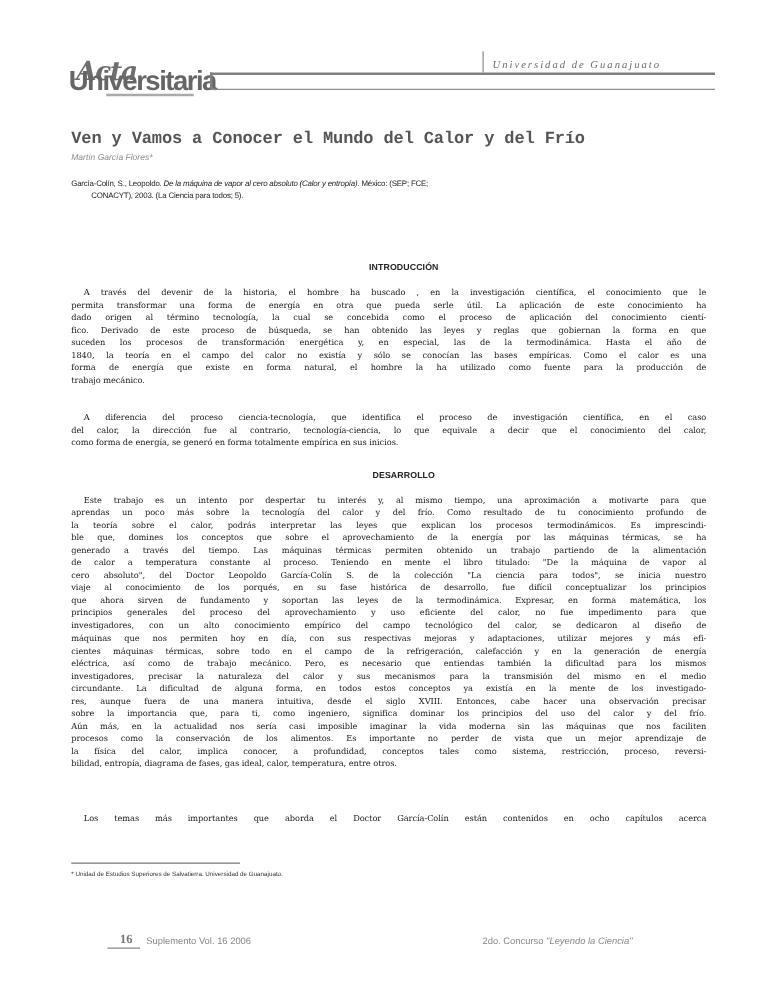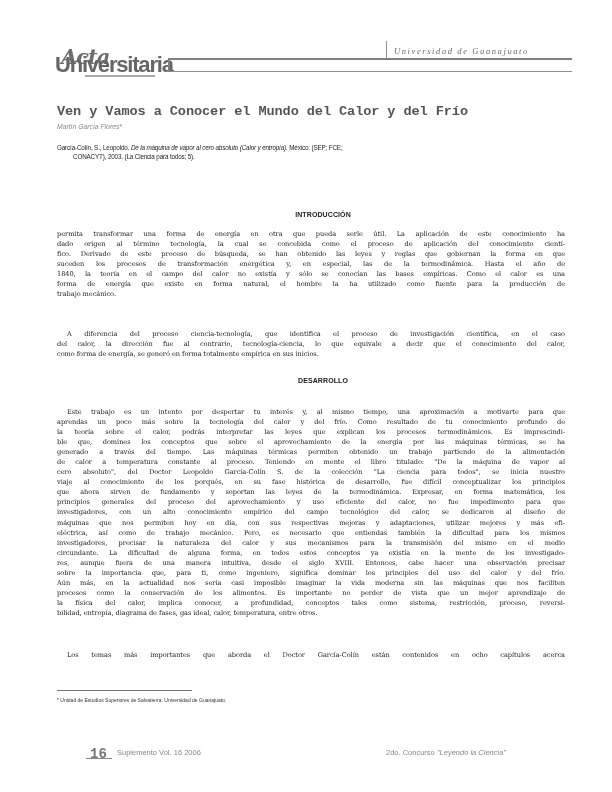--- a/index.html
+++ b/index.html
@@ -31,21 +31,21 @@
   .para { left: 57px; width: 508px; font-size: 6.6px; line-height: 10.05px; text-align: justify; color: #1a1a1a; letter-spacing: -0.05px; }
   .para .line { display: block; white-space: nowrap; text-align: justify; text-align-last: justify; }
   .para .line.last { text-align-last: left; }
   .para .line.first { text-indent: 10px; }
 
   
   .fn-rule { left: 57px; top: 690px; width: 135px; height: 1px; background: #777; }
   .footnote { left: 57px; top: 697px; font-family: "Liberation Sans", sans-serif; font-size: 5px; color: #333; }
 
   
-  .page-num { left: 90px; top: 746px; width: 22px; font-family: Liberation Mono, monospace; font-weight: bold; font-size: 14px; color: #777; }
+  .page-num { left: 90px; top: 746px; width: 22px; font-family: Liberation Serif, serif; font-weight: bold; font-size: 10px; color: #777; text-align: center; }
   .page-num-rule { left: 86px; top: 758px; width: 26px; height: 1px; background: #888; }
   .supl { left: 117px; top: 748px; font-family: "Liberation Sans", sans-serif; font-size: 7.5px; color: #888; }
   .concurso { left: 386px; top: 748px; font-family: "Liberation Sans", sans-serif; font-size: 7.5px; color: #888; }
   .concurso i { font-style: italic; }
 </style>
 </head>
 <body>
 
 <div class="abs logo">
   <span class="logo-script">Acta</span>
@@ -64,48 +64,50 @@
   <div>
     <span>García-Colín, S., Leopoldo.</span>
     <i>De la máquina de vapor al cero absoluto (Calor y entropía).</i>
     <span>México: (SEP; FCE;</span>
   </div>
   <div class="ind">CONACYT), 2003. (La Ciencia para todos; 5).</div>
 </div>
 
 <div class="abs heading" style="top:211px;"><span>INTRODUCCIÓN</span></div>
 <div class="abs para" style="top:229px;">
+    <span class="line first">A través del devenir de la historia, el hombre ha buscado , en la investigación científica, el conocimiento que le</span>
     <span class="line">permita transformar una forma de energía en otra que pueda serle útil. La aplicación de este conocimiento ha</span>
     <span class="line">dado origen al término tecnología, la cual se concebida como el proceso de aplicación del conocimiento cientí-</span>
     <span class="line">fico. Derivado de este proceso de búsqueda, se han obtenido las leyes y reglas que gobiernan la forma en que</span>
     <span class="line">suceden los procesos de transformación energética y, en especial, las de la termodinámica. Hasta el año de</span>
     <span class="line">1840, la teoría en el campo del calor no existía y sólo se conocían las bases empíricas. Como el calor es una</span>
     <span class="line">forma de energía que existe en forma natural, el hombre la ha utilizado como fuente para la producción de</span>
     <span class="line last">trabajo mecánico.</span>
   </div>
 <div class="abs para" style="top:329px;">
     <span class="line first">A diferencia del proceso ciencia-tecnología, que identifica el proceso de investigación científica, en el caso</span>
     <span class="line">del calor, la dirección fue al contrario, tecnología-ciencia, lo que equivale a decir que el conocimiento  del calor,</span>
     <span class="line last">como forma de energía, se generó en forma totalmente empírica en sus inicios.</span>
   </div>
 
 <div class="abs heading" style="top:377px;"><span>DESARROLLO</span></div>
-<div class="abs para" style="top:407px;">
+<div class="abs para" style="top:395px;">
     <span class="line first">Este trabajo es un intento por despertar tu interés y, al mismo tiempo, una aproximación a motivarte para que</span>
     <span class="line">aprendas un poco más sobre la tecnología del calor y del frío. Como resultado de tu conocimiento profundo de</span>
     <span class="line">la teoría sobre el calor, podrás interpretar las leyes que explican los procesos termodinámicos. Es imprescindi-</span>
     <span class="line">ble que, domines los conceptos que sobre el aprovechamiento de la energía por las máquinas térmicas, se ha</span>
     <span class="line">generado a través del tiempo. Las máquinas térmicas permiten obtenido un trabajo partiendo de la alimentación</span>
     <span class="line">de calor a temperatura constante al proceso. Teniendo en mente el libro titulado: "De la máquina de vapor al</span>
     <span class="line">cero absoluto", del Doctor Leopoldo García-Colín S. de la colección "La ciencia para todos", se inicia nuestro</span>
     <span class="line">viaje al conocimiento de los porqués, en su fase histórica de desarrollo, fue difícil conceptualizar los principios</span>
     <span class="line">que ahora sirven de fundamento y soportan las leyes de la termodinámica. Expresar, en forma matemática, los</span>
     <span class="line">principios generales del proceso del aprovechamiento y uso eficiente del calor, no fue impedimento para que</span>
     <span class="line">investigadores, con un alto conocimiento empírico del campo tecnológico del calor, se dedicaron al diseño de</span>
     <span class="line">máquinas que nos permiten hoy en día, con sus respectivas mejoras y adaptaciones, utilizar mejores y más efi-</span>
+    <span class="line">cientes máquinas térmicas, sobre todo en el campo de la refrigeración, calefacción y en la generación de energía</span>
     <span class="line">eléctrica, así como de trabajo mecánico. Pero, es necesario que entiendas también la dificultad para los mismos</span>
     <span class="line">investigadores, precisar la naturaleza del calor y sus mecanismos para la transmisión del mismo en el medio</span>
     <span class="line">circundante. La dificultad de alguna forma, en todos estos conceptos ya existía en la mente de los investigado-</span>
     <span class="line">res, aunque fuera de una manera intuitiva, desde el siglo XVIII. Entonces, cabe hacer una observación precisar</span>
     <span class="line">sobre la importancia que, para ti, como ingeniero, significa dominar los principios del uso del calor y del frío.</span>
     <span class="line">Aún más, en la actualidad nos sería casi imposible imaginar la vida moderna sin las máquinas que nos faciliten</span>
     <span class="line">procesos como la conservación de los alimentos. Es importante no perder de vista que un mejor aprendizaje de</span>
     <span class="line">la física del calor, implica conocer, a profundidad, conceptos tales como sistema, restricción, proceso, reversi-</span>
     <span class="line last">bilidad, entropía, diagrama de fases, gas ideal, calor, temperatura, entre otros.</span>
   </div>

